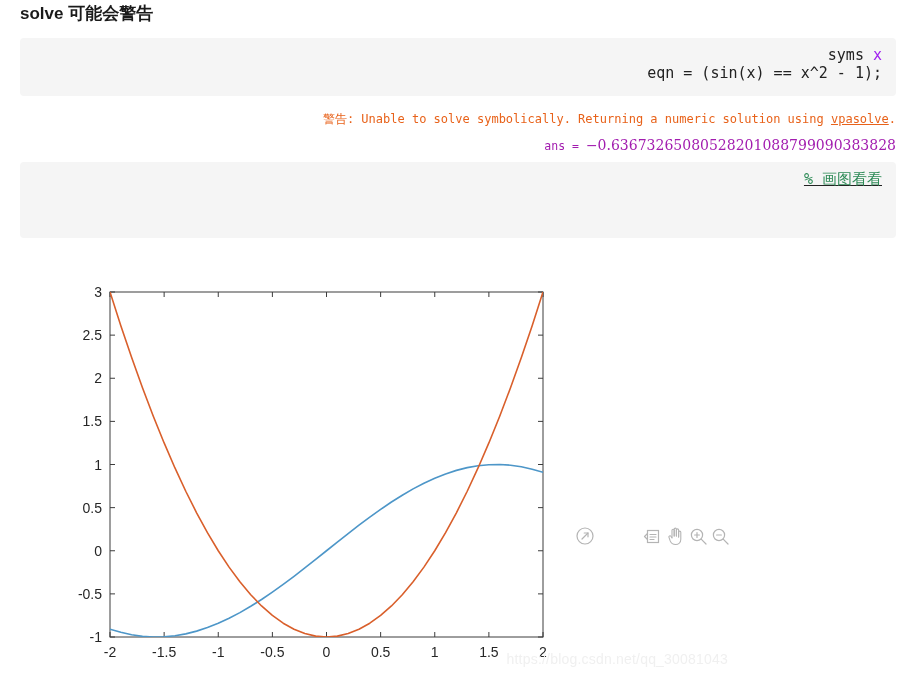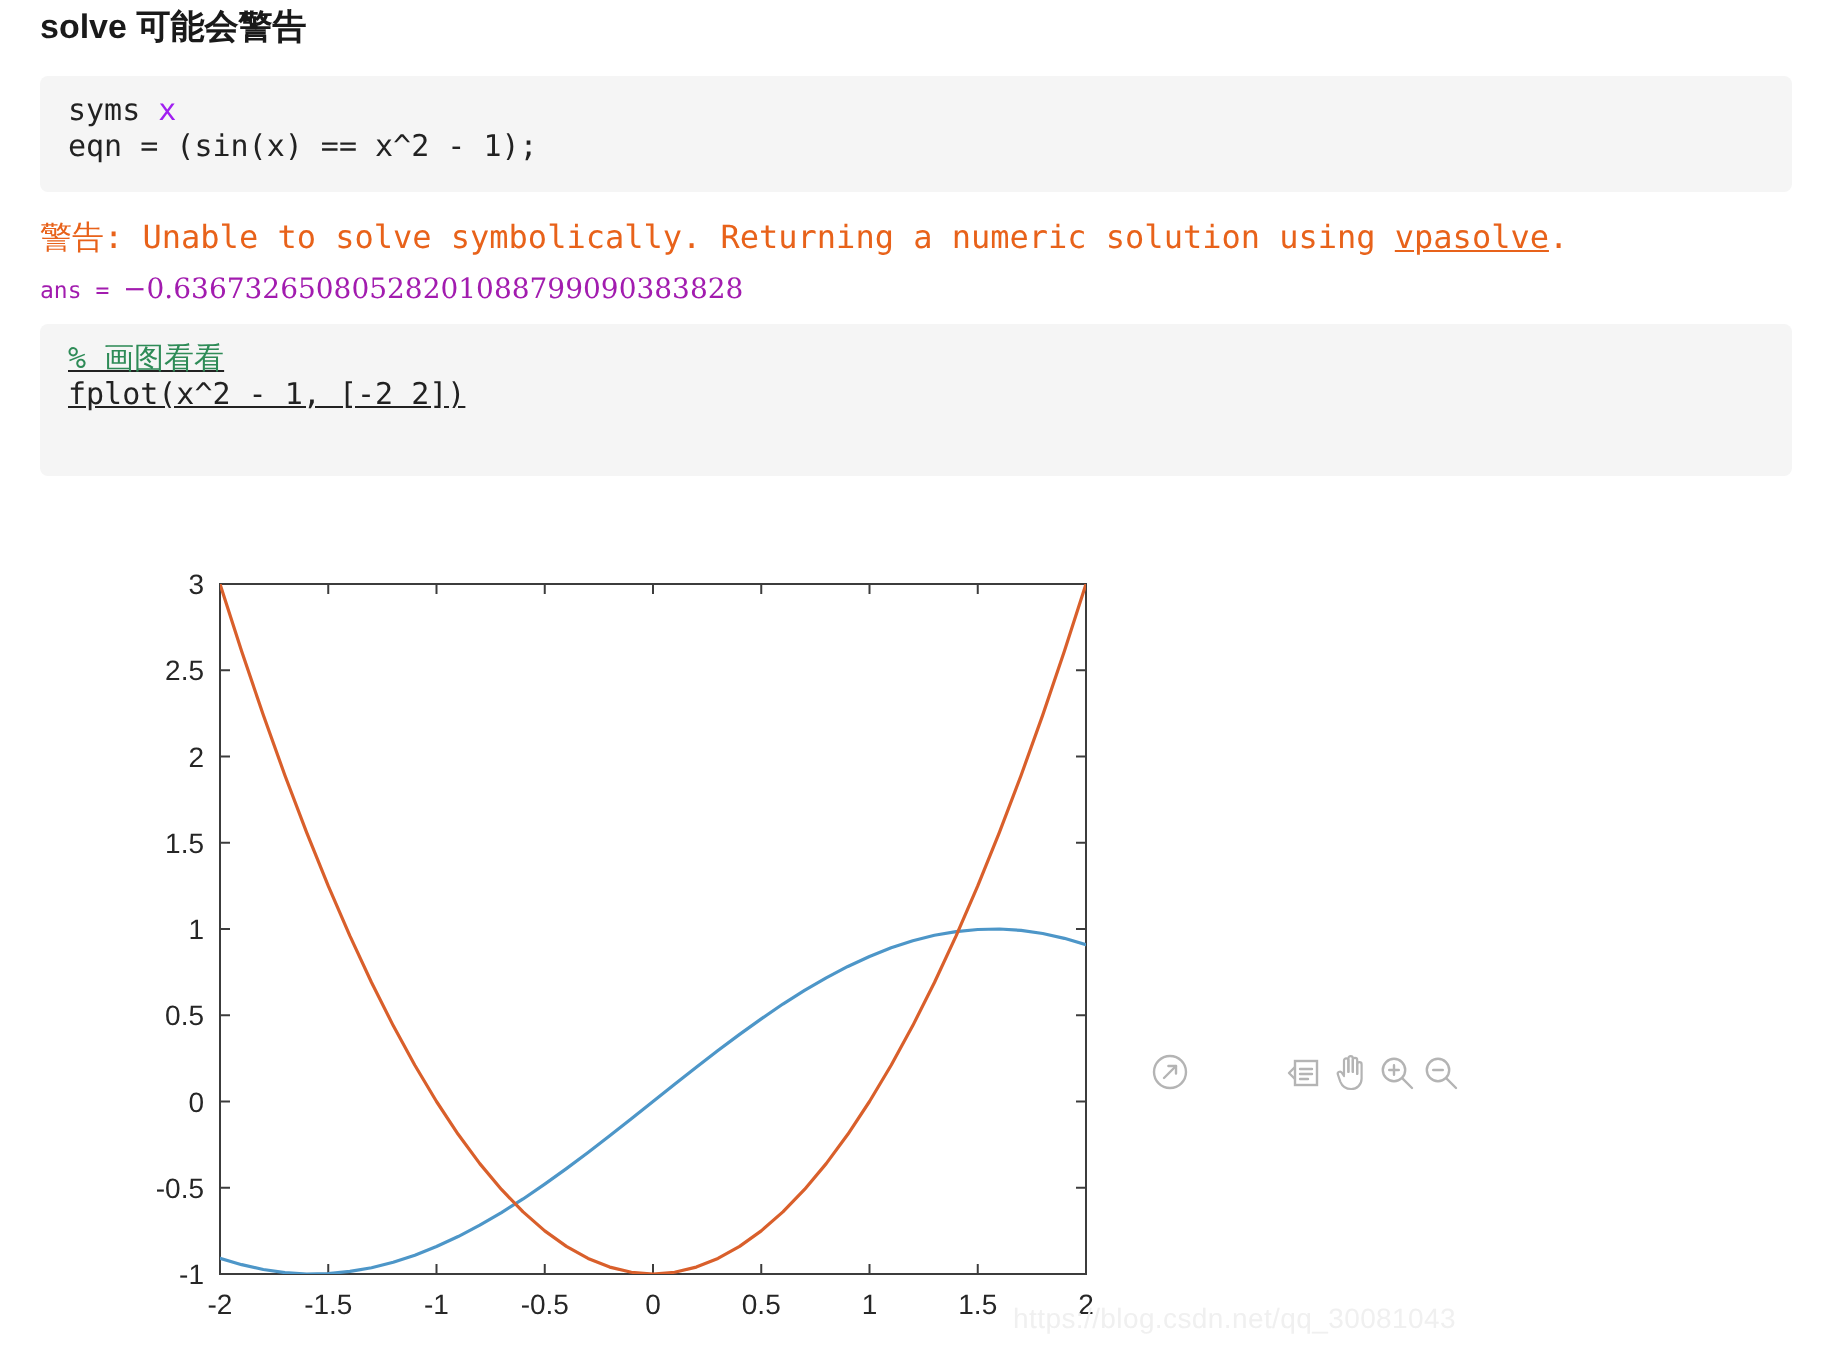--- a/index.html
+++ b/index.html
@@ -2,21 +2,21 @@
 <html><head>
 <meta charset="utf-8">
 <style>
   html,body{margin:0;padding:0;}
   body{
     width:916px;height:675px;overflow:hidden;background:#ffffff;
     font-family:"Liberation Sans", sans-serif;
     -webkit-font-smoothing:antialiased;
     position:relative;
   }
-  .page{position:relative;width:736px;height:675px;}
+  .page{position:relative;width:736px;height:675px;text-align:right;}
 
   
   .heading{
     position:absolute;left:20px;top:2px;
     font-size:17px;font-weight:bold;color:#1a1a1a;
     letter-spacing:0px;white-space:nowrap;
   }
 
   
   .codeblock{
@@ -32,21 +32,21 @@
   #code-block-2{top:162px;height:76px;text-decoration:underline;}
 
   .cl{display:block;white-space:pre;}      
   .cmt{color:#2e8b57;}     
   .var{color:#a020f0;}
 
   
   .output{
     position:absolute;left:20px;width:876px;background:#ffffff;
     font-family:"DejaVu Sans Mono","Liberation Mono",monospace;
-    font-size:16px;line-height:18px;
+    font-size:12px;line-height:18px;
     white-space:nowrap;
   }
   #warning-line{top:110px;color:#e8621a;}
   .warn-label{color:#e8621a;}
   .warn-link{color:#e8621a;text-decoration:underline;}
   #ans-line{
     top:136px;color:#a21caf;
     font-family:"DejaVu Serif","Liberation Serif",serif;
     font-size:14px;
   }
@@ -92,21 +92,20 @@
   <div class="output" id="warning-line">
     <span class="warn-label">警告:</span><span> Unable to solve symbolically. Returning a numeric solution using </span><span class="warn-link">vpasolve</span><span>.</span>
   </div>
 
   <div class="output" id="ans-line">
     <span class="ans-key">ans = </span><span>−0.63673265080528201088799090383828</span>
   </div>
 
   <div class="codeblock" id="code-block-2">
       <span class="cl"><span class="cmt">% 画图看看</span></span>
-      <span class="cl"><span>fplot(x^2 - 1, [-2 2])</span></span>
     </div>
 
   <div class="fig-toolbar">
     <span class="tb-icon" id="popout-icon">
       <svg width="20" height="20" viewBox="0 0 20 20" fill="none" stroke="#b4b4b4" stroke-width="1.2">
         <circle cx="10" cy="10" r="8"></circle>
         <path d="M7 13 L13 7" stroke-linecap="round"></path>
         <path d="M9.2 7 L13 7 L13 10.8" stroke-linecap="round" stroke-linejoin="round"></path>
       </svg>
     </span>

